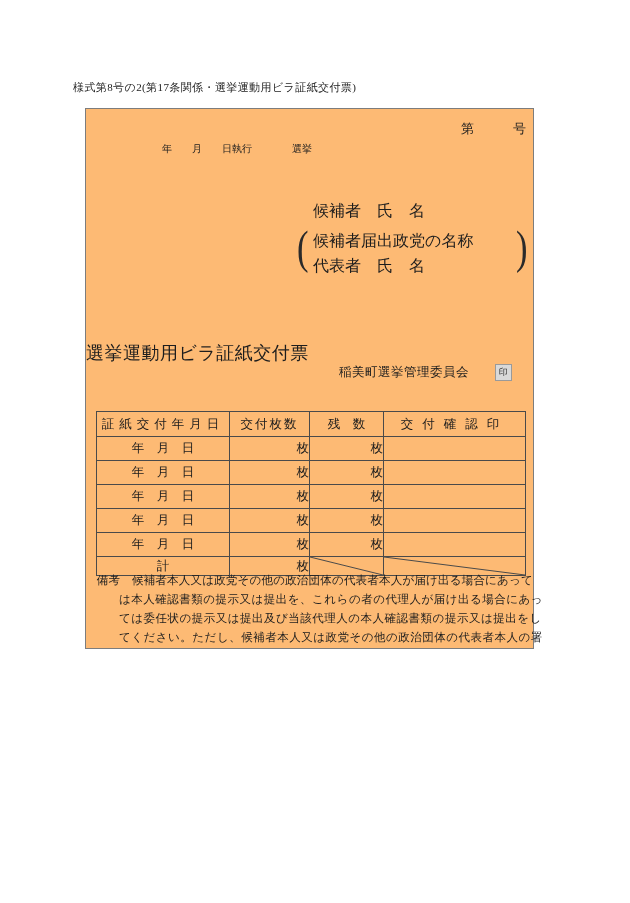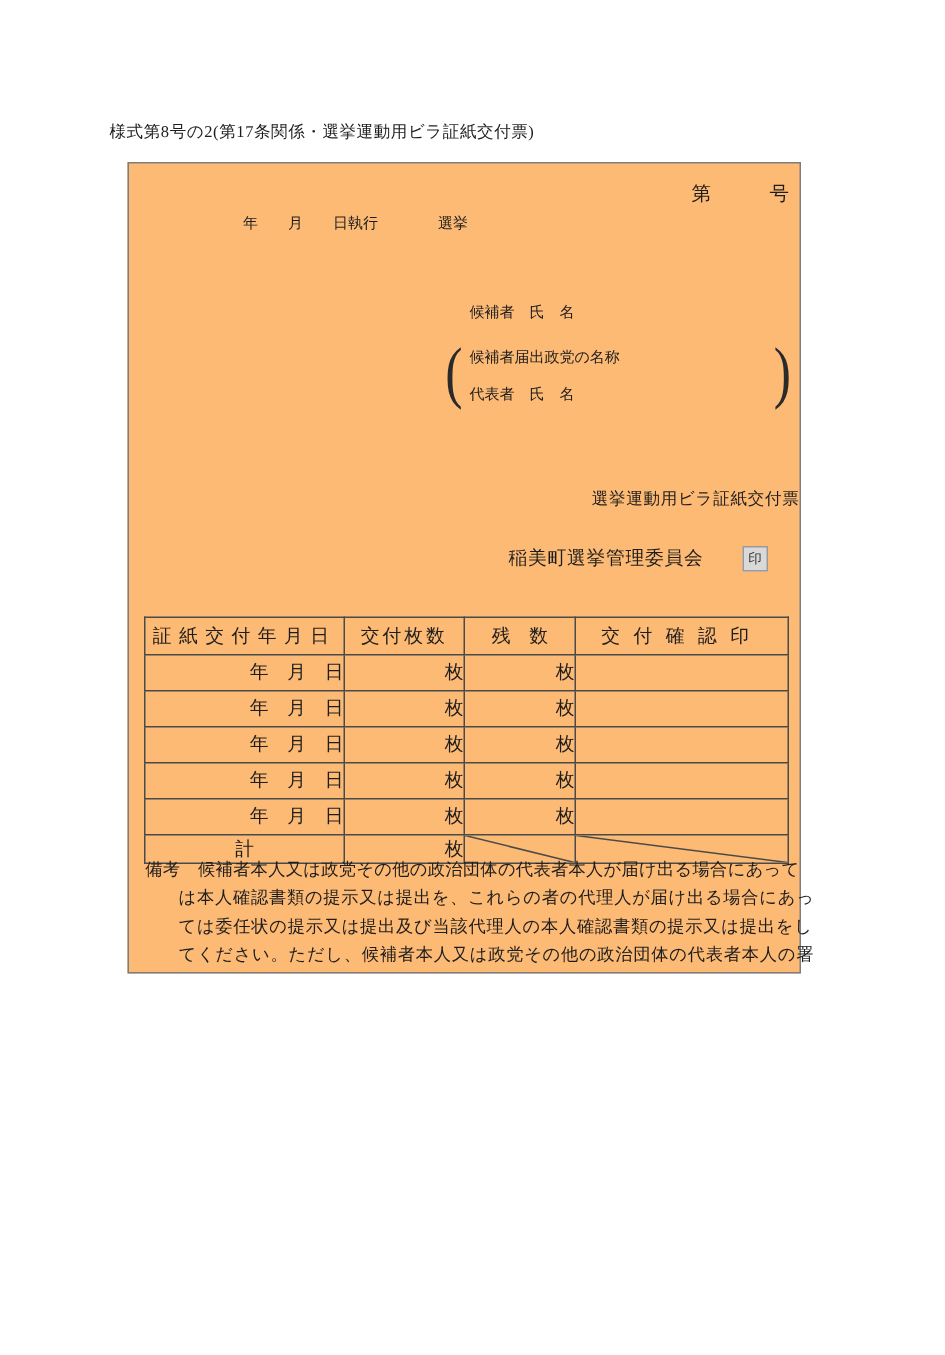--- a/index.html
+++ b/index.html
@@ -24,36 +24,36 @@
   .doc-number{
     position:absolute;top:11px;right:7px;
     font-size:13px;white-space:pre;
   }
   .exec-date{
     position:absolute;top:33px;left:76px;
     font-size:10px;white-space:pre;
   }
   .cand-line{
     position:absolute;left:227px;
-    font-size:10px;white-space:pre;
+    font-size:16px;white-space:pre;
   }
   .cand-name{top:92px;}
   .cand-party{top:122px;}
   .cand-rep{top:147px;}
   .paren{
     position:absolute;top:113px;
     font-size:46px;line-height:52px;
     font-weight:300;color:#2a2a2a;
     transform:scaleX(0.75);
   }
   .paren.open{left:209px;}
   .paren.close{left:428px;}
   .doc-title{
-    position:absolute;top:216px;left:0;width:100%;
-    text-align:right;font-size:11px;letter-spacing:0.5px;
+    position:absolute;top:232px;left:0;width:100%;
+    text-align:left;font-size:18px;letter-spacing:0.5px;
   }
   .committee-line{
     position:absolute;top:255px;right:21px;
     display:flex;align-items:flex-start;gap:26px;
     font-size:12.5px;letter-spacing:0.5px;
   }
   .seal-box{
     display:inline-flex;align-items:center;justify-content:center;
     width:15px;height:15px;
     background:#d9d9d9;border:1px solid #9a9a9a;
@@ -68,21 +68,21 @@
     border:1px solid #4a4a4a;
     padding:0;margin:16px;font-weight:normal;
     height:23px;overflow:hidden;
   }
   table.issue-table th{height:24px;text-align:center;}
   col.c1{width:133px;}col.c2{width:80px;}col.c3{width:74px;}col.c4{width:142px;}
   .th1{letter-spacing:5px;}
   .th2{letter-spacing:2px;}
   .th3{letter-spacing:0;}
   .th4{letter-spacing:9px;}
-  td.date-cell{text-align:right;padding-right:22px;white-space:pre;}
+  td.date-cell{text-align:center;padding-right:22px;white-space:pre;}
   td.qty-cell{text-align:right;padding-right:6px;}
   td.total-cell{text-align:center;}
   td.diag-cell{position:relative;padding:0;height:18px;}
   td.diag-cell svg{position:absolute;inset:0;width:100%;height:100%;display:block;}
   tr.total-row td{height:18px;}
   .remarks{
     position:absolute;left:0;top:462px;width:100%;
     font-size:11.5px;letter-spacing:0.2px;
   }
   .remark-line{white-space:nowrap;line-height:19px;}

